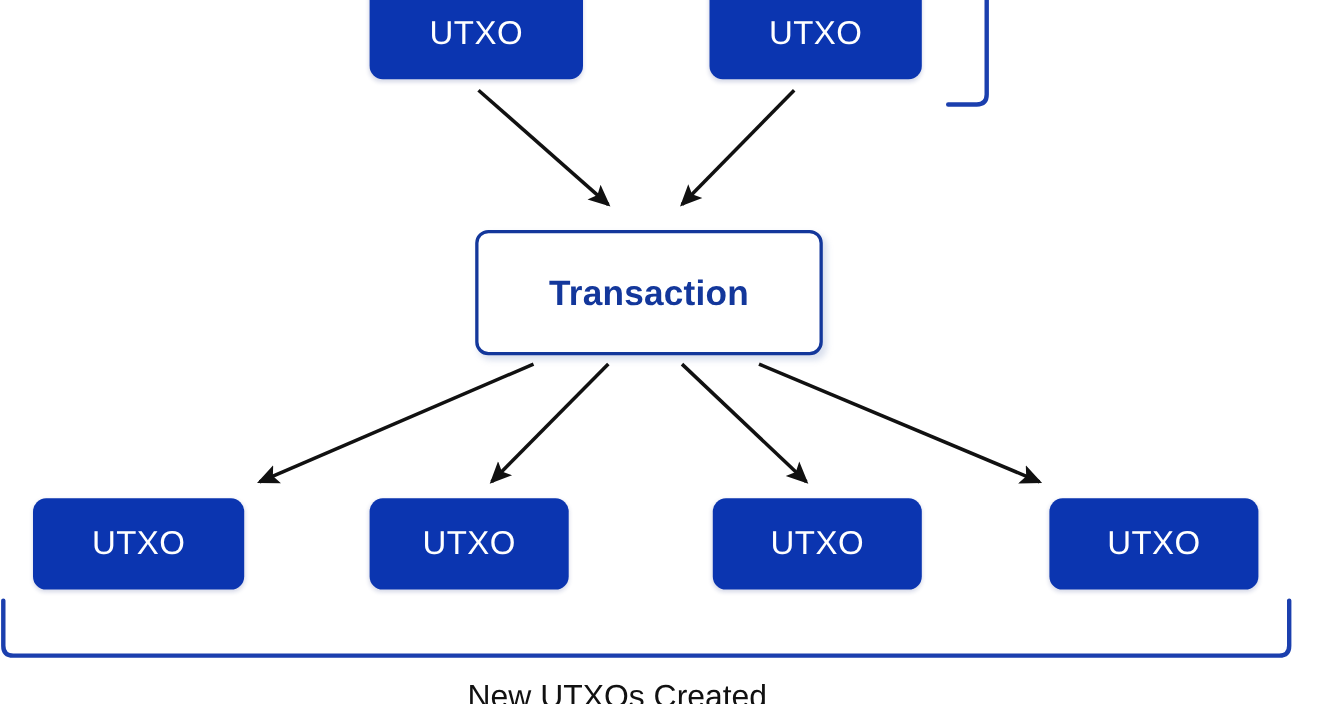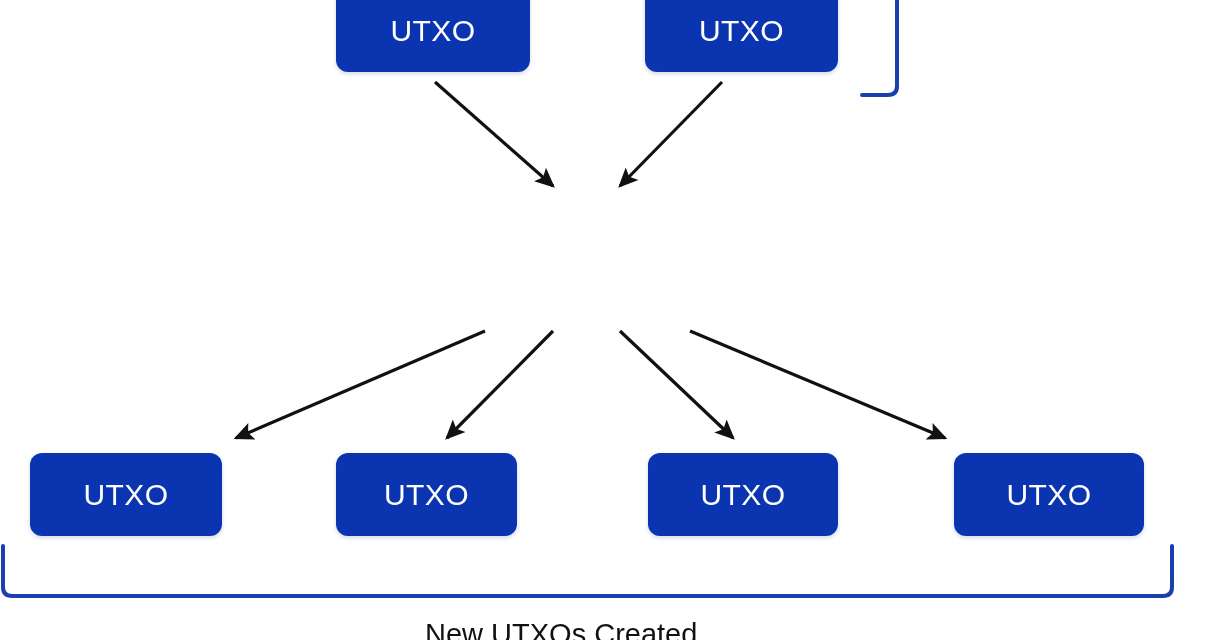--- a/index.html
+++ b/index.html
@@ -100,20 +100,23 @@
 
 <div id="stage">
 
   <div class="utxo-box" id="utxo-in-0">
     <span class="box-label">UTXO</span>
   </div>
   <div class="utxo-box" id="utxo-in-1">
     <span class="box-label">UTXO</span>
   </div>
 
+  <div id="transaction-node">
+    <span class="node-label">Transaction</span>
+  </div>
 
   <div class="utxo-box" id="utxo-out-0">
     <span class="box-label">UTXO</span>
   </div>
   <div class="utxo-box" id="utxo-out-1">
     <span class="box-label">UTXO</span>
   </div>
   <div class="utxo-box" id="utxo-out-2">
     <span class="box-label">UTXO</span>
   </div>

